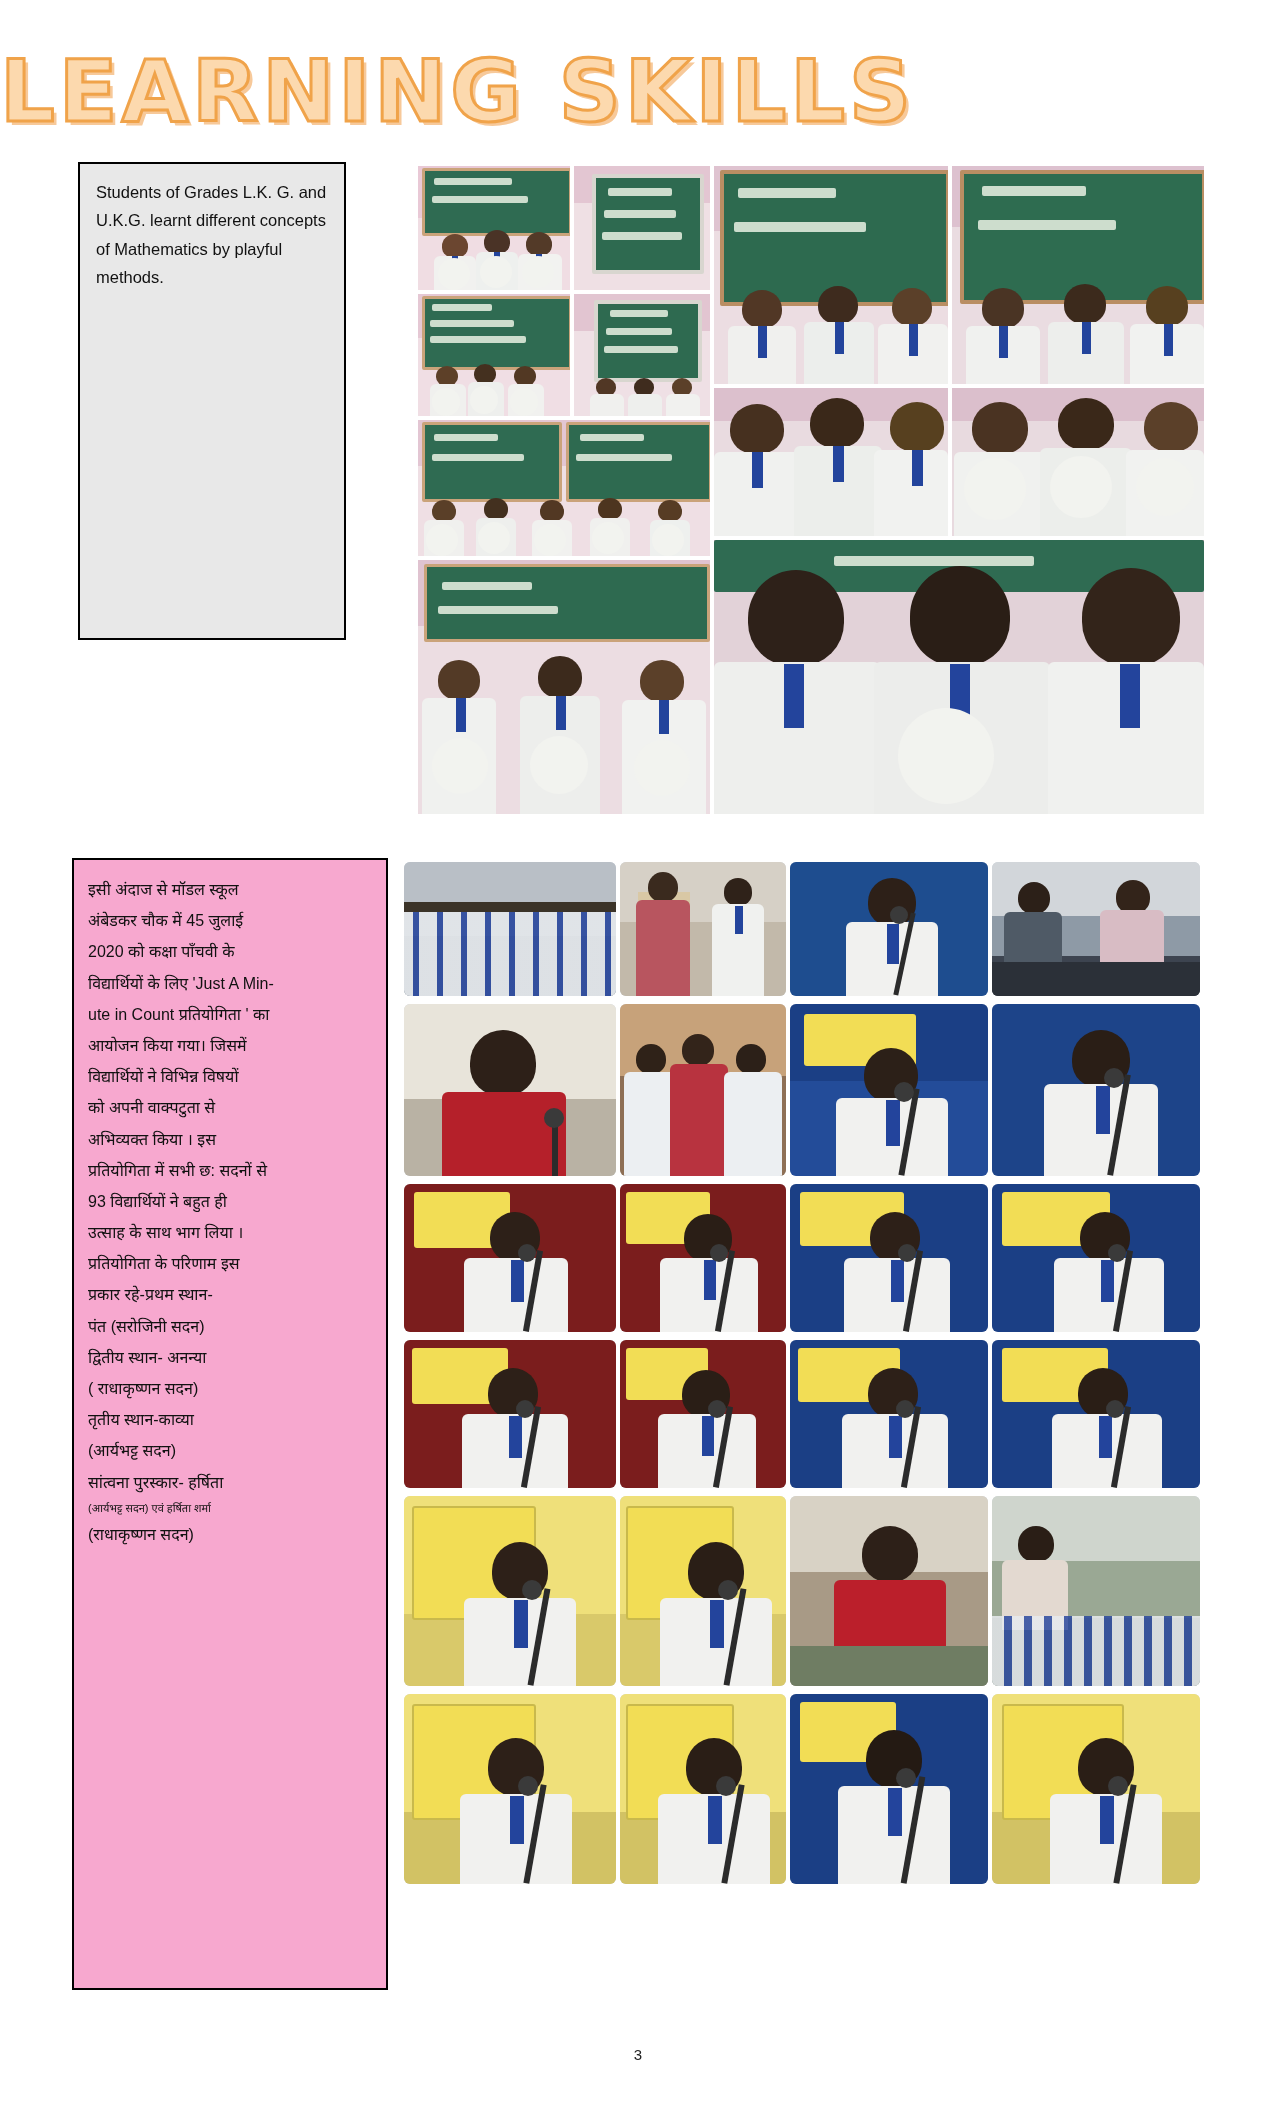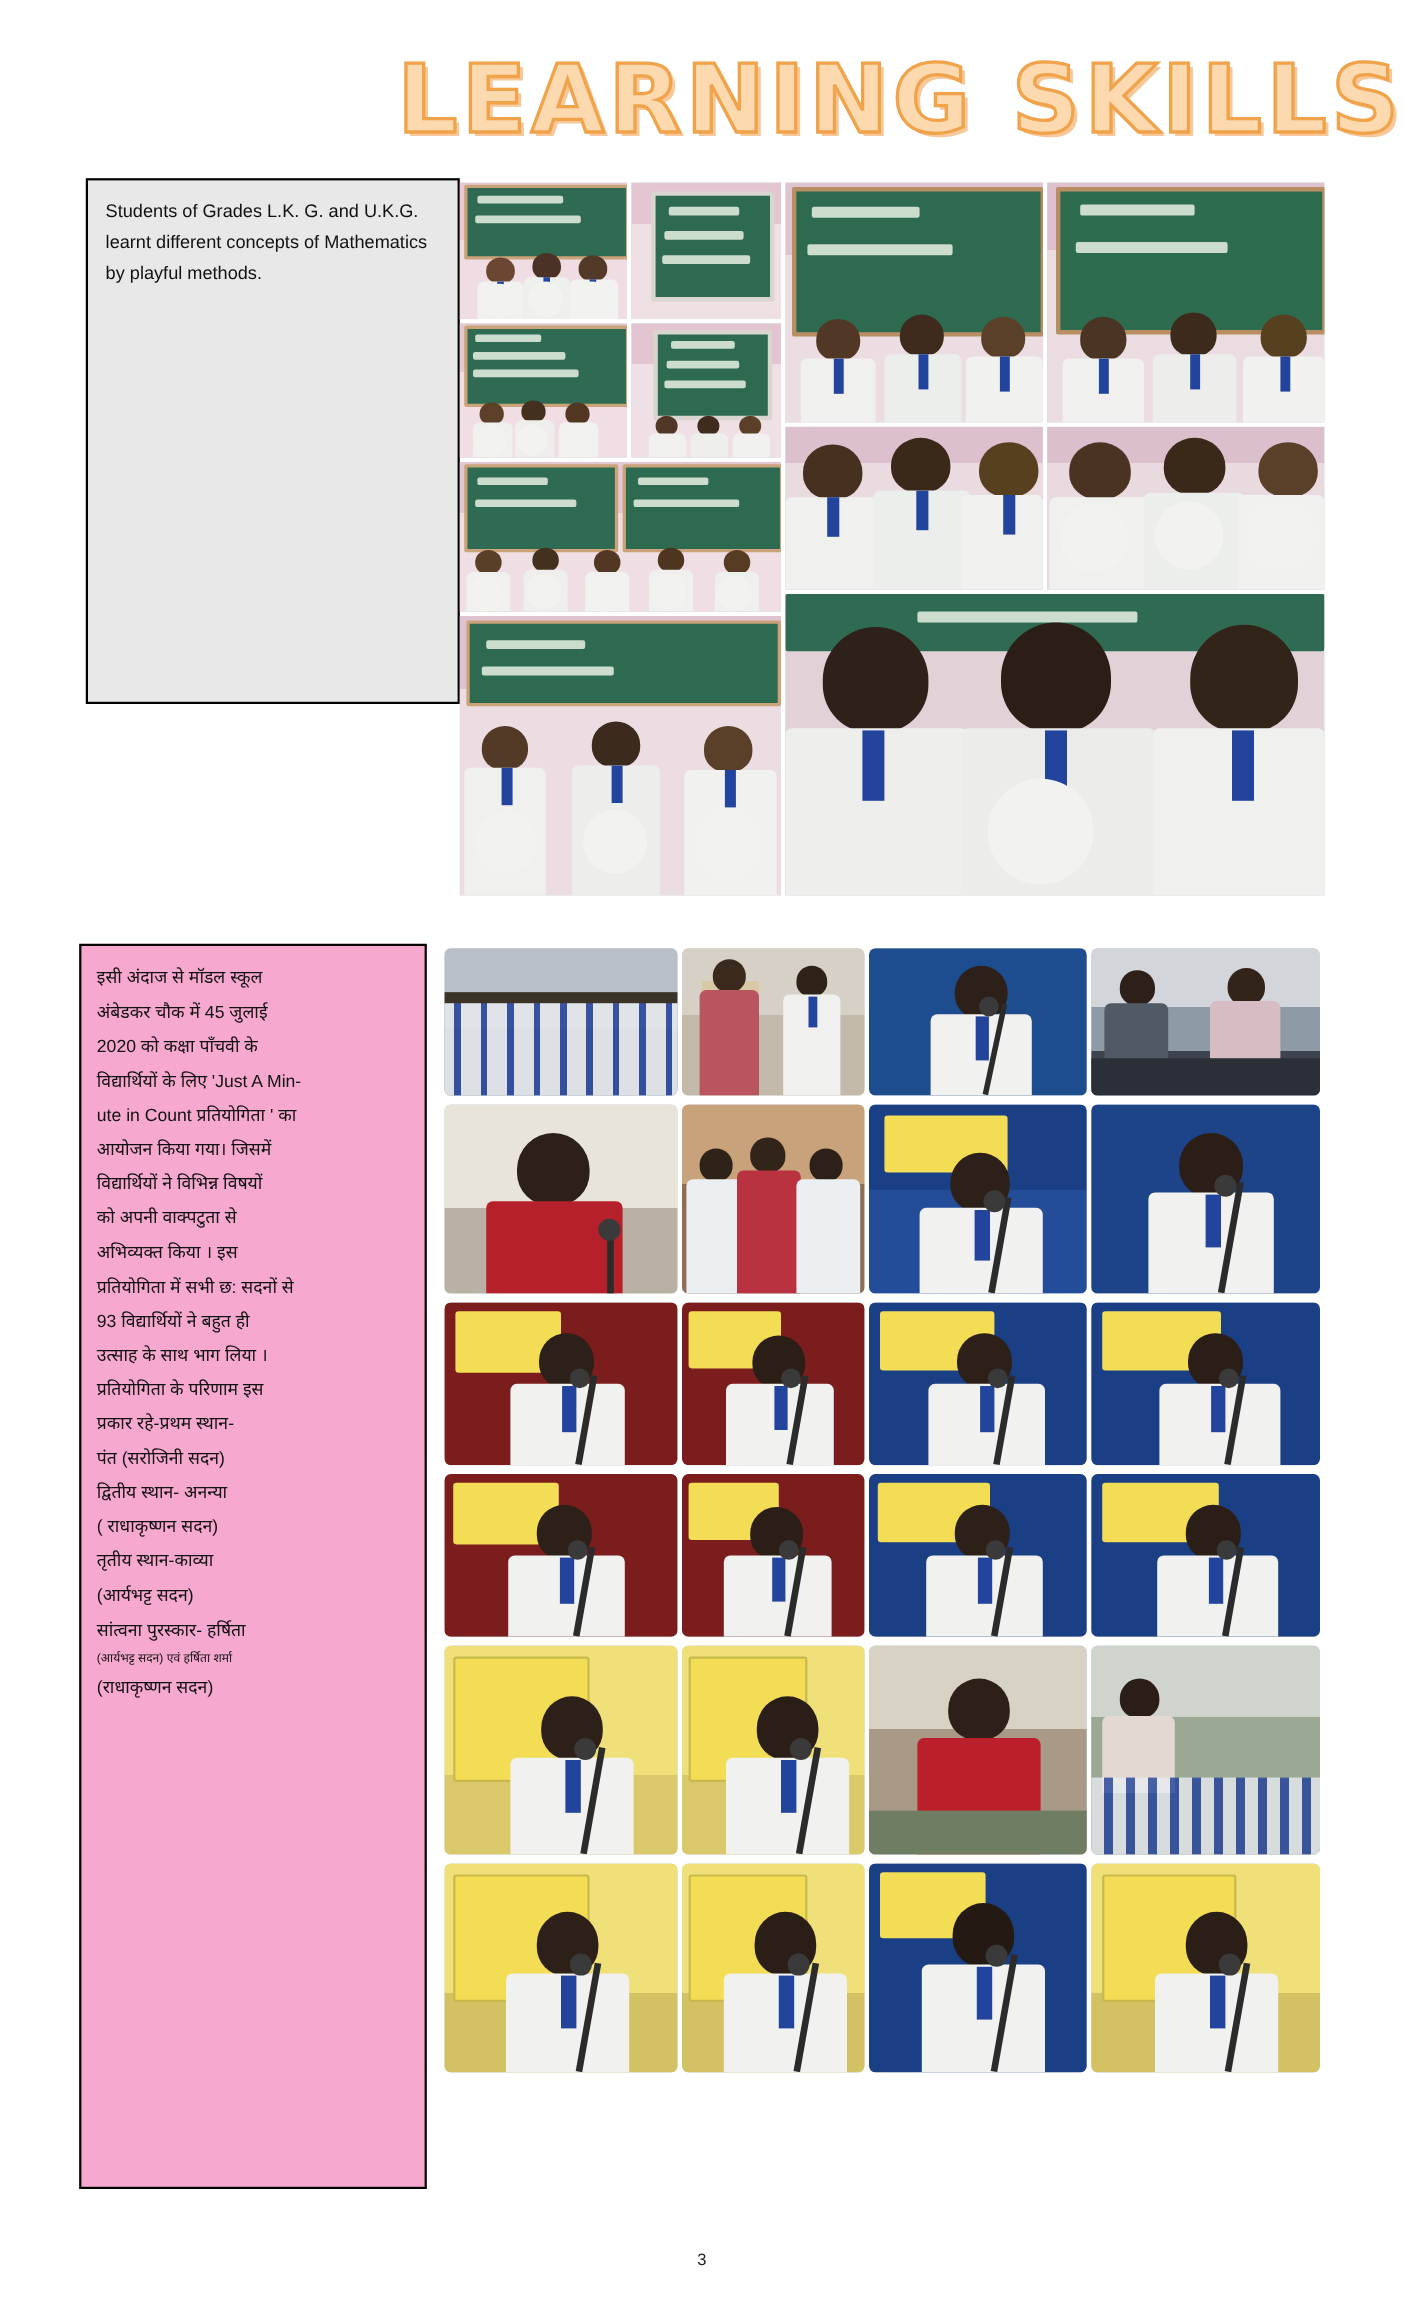--- a/index.html
+++ b/index.html
@@ -14,38 +14,38 @@
     font-family: "Liberation Sans", sans-serif;
     overflow: hidden;
   }
 
   
   .page-title {
     position: absolute;
     top: 48px;
     left: 0;
     width: 1276px;
-    text-align: right;
+    text-align: left;
     font-family: "DejaVu Sans", sans-serif;
     font-weight: bold;
     font-size: 86px;
     letter-spacing: 4px;
     color: #fcd9ae;
     -webkit-text-stroke: 3px #f0a34a;
     text-shadow: 4px 4px 0 #f7c99a;
     line-height: 1;
     white-space: nowrap;
   }
 
   
   .sec1-text {
     position: absolute;
     left: 78px;
     top: 162px;
-    width: 340px;
+    width: 268px;
     height: 478px;
     box-sizing: border-box;
     border: 2px solid #000;
     background: #e8e8e8;
     padding: 14px 14px 10px 16px;
     font-size: 16.5px;
     line-height: 1.72;
     color: #111;
   }
   .sec1-text p { margin: 0 0 15px 0; }

